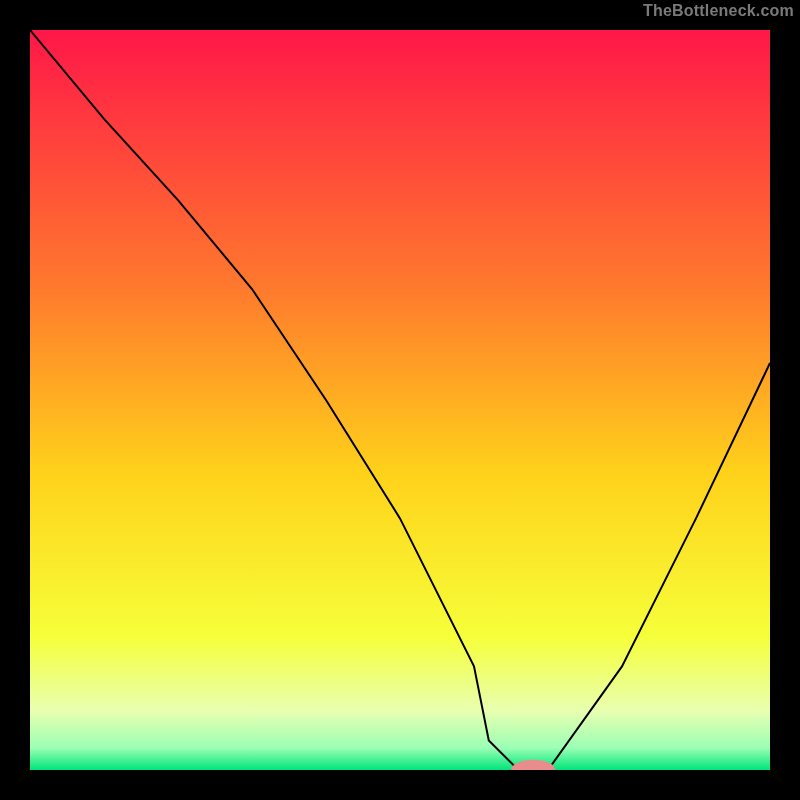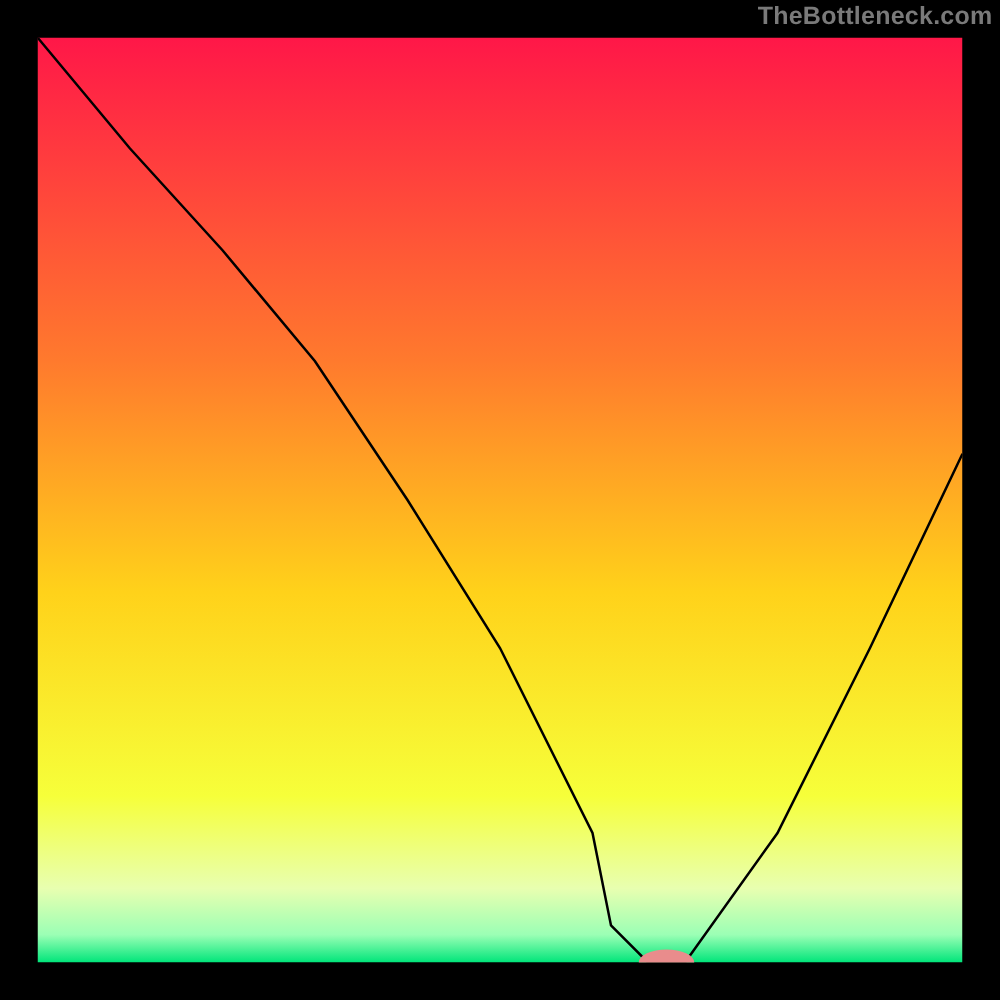--- a/index.html
+++ b/index.html
@@ -14,21 +14,21 @@
   .frame {
     position: relative;
     width: 800px;
     height: 800px;
     background: #000;
   }
   .watermark {
     position: absolute;
     top: 2px;
     right: 6px;
-    font-size: 20px;
+    font-size: 16px;
     font-weight: 600;
     color: #7a7a7a;
     letter-spacing: 0.2px;
     z-index: 10;
   }
   .plot {
     position: absolute;
     left: 30px;
     top: 30px;
     width: 740px;

